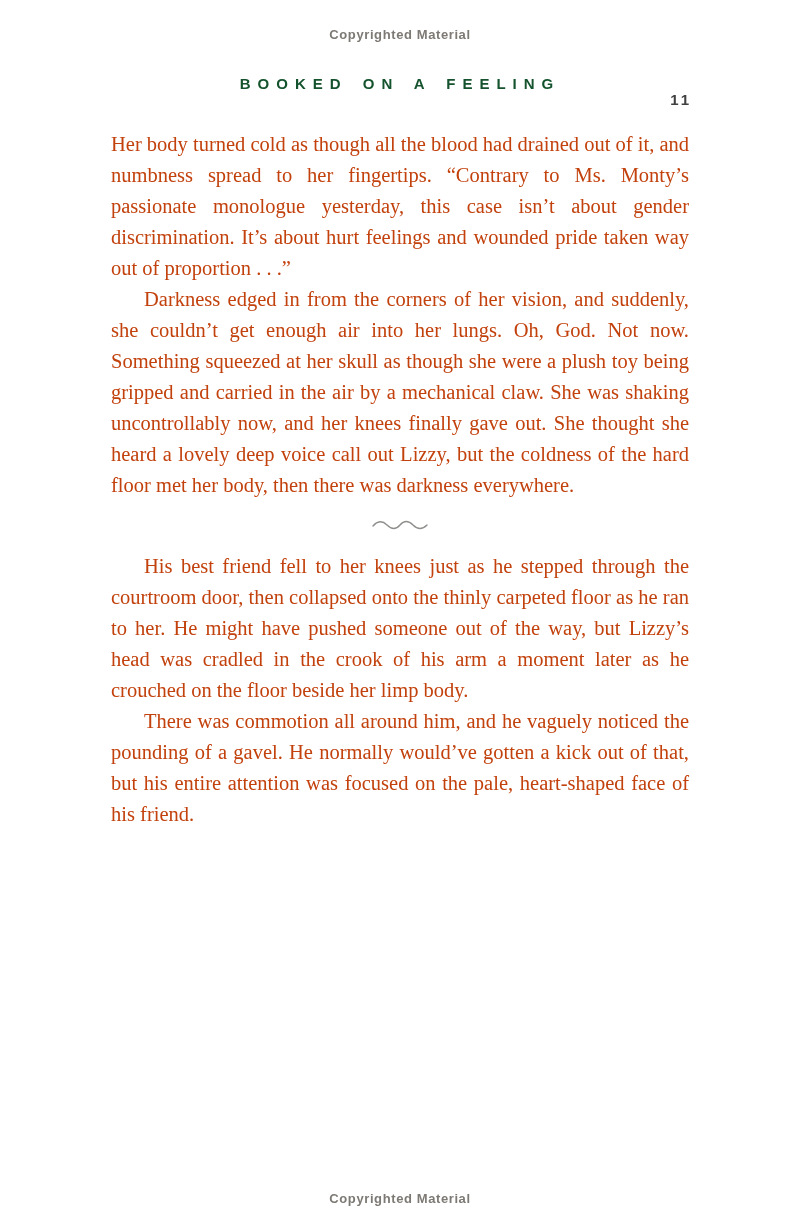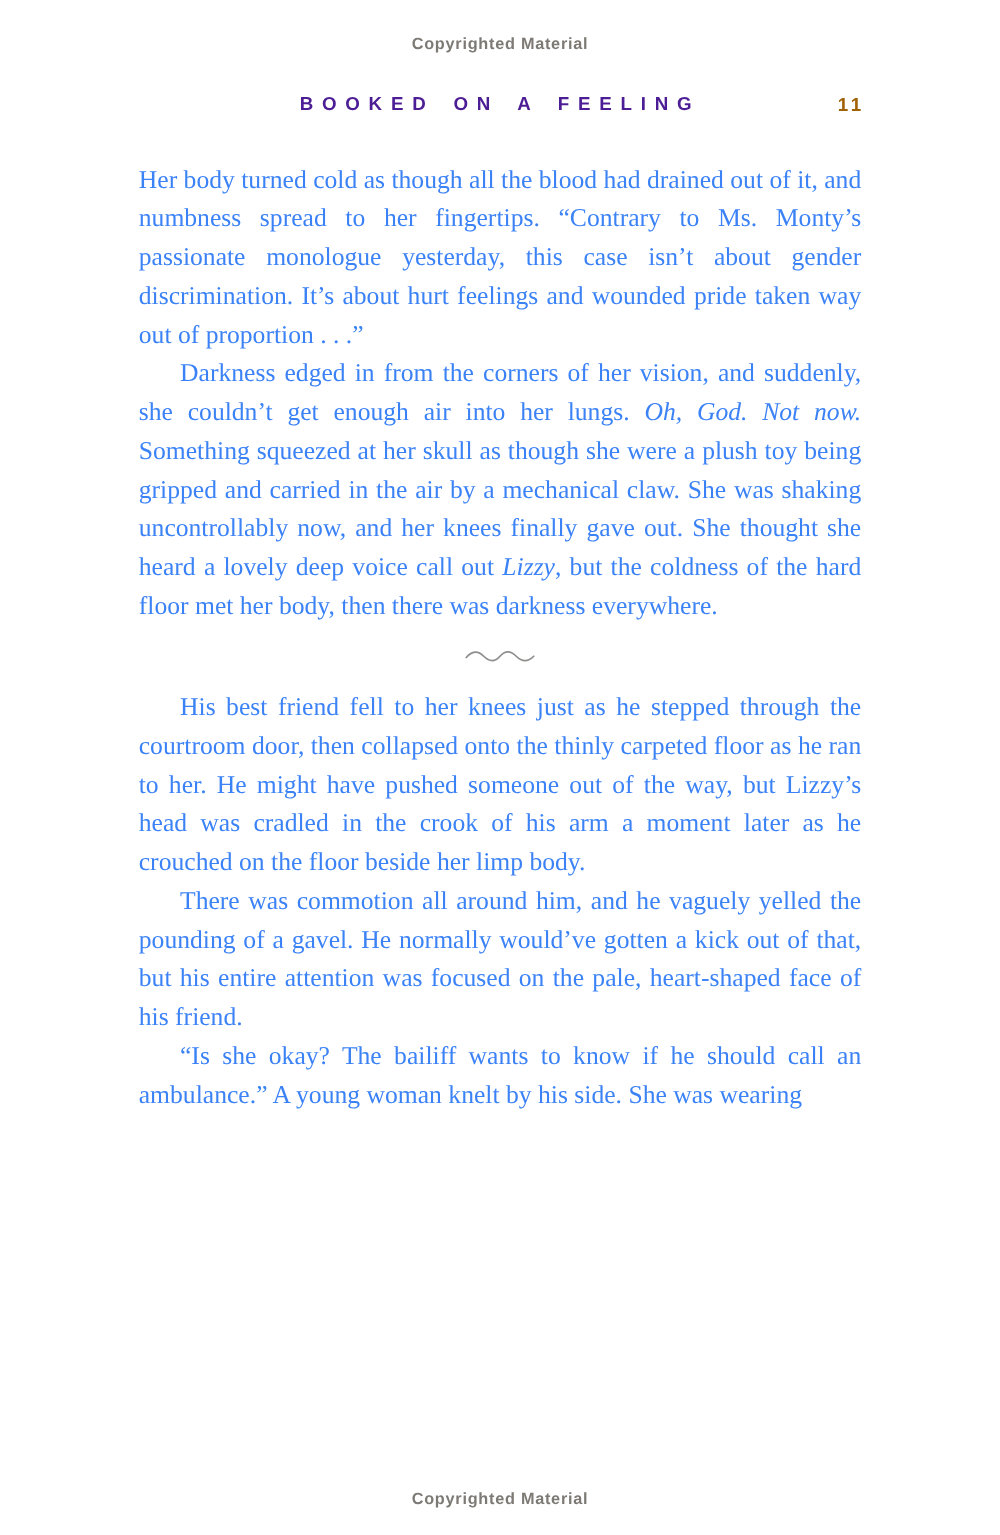--- a/index.html
+++ b/index.html
@@ -31,45 +31,45 @@
     margin: 33px auto 0 auto;
     text-align: center;
     height: 18px;
   }
   .book-title {
     font-family: "Liberation Sans", "DejaVu Sans", sans-serif;
     font-size: 15px;
     font-weight: bold;
     letter-spacing: 7px;
     word-spacing: 4px;
-    color: #4c1d95;
+    color: #14532d;
     white-space: nowrap;
   }
   .page-number {
     position: absolute;
     right: -4px;
-    top: 1px;
+    top: 16px;
     font-family: "Liberation Sans", "DejaVu Sans", sans-serif;
     font-size: 15px;
     font-weight: bold;
     letter-spacing: 3px;
-    color: #a16207;
+    color: #404040;
   }
 
   .content {
     width: 578px;
     margin: 36px auto 0 auto;
-    color: #3b82f6;
+    color: #c2410c;
     font-size: 20.5px;
     line-height: 31px;
     text-align: justify;
   }
   .content p { margin: 0; }
   .content p.indent { text-indent: 33px; }
-  .em { font-style: italic; }
+  .em { }
 
   .scene-break {
     text-align: center;
     margin: 16px 0 18px 0;
     height: 16px;
     line-height: 16px;
   }
 
   .bottom-notice {
     position: absolute;
@@ -104,21 +104,20 @@
       </div>
 
     <div class="scene-break">
       <svg width="58" height="16" viewBox="0 0 58 16" aria-hidden="true">
         <path d="M2 9 Q 9 1, 16 8 T 29 8 T 42 8 T 56 8" fill="none" stroke="#8f8f8d" stroke-width="1.4" stroke-linecap="round"></path>
       </svg>
     </div>
 
     <div>
         <p class="indent"><span>His best friend fell to her knees just as he stepped through the courtroom door, then collapsed onto the thinly carpeted floor as he ran to her. He might have pushed someone out of the way, but Lizzy’s head was cradled in the crook of his arm a moment later as he crouched on the floor beside her limp body.</span></p>
-        <p class="indent"><span>There was commotion all around him, and he vaguely yelled the pounding of a gavel. He normally would’ve gotten a kick out of that, but his entire attention was focused on the pale, heart-shaped face of his friend.</span></p>
-        <p class="indent"><span>“Is she okay? The bailiff wants to know if he should call an ambulance.” A young woman knelt by his side. She was wearing</span></p>
+        <p class="indent"><span>There was commotion all around him, and he vaguely noticed the pounding of a gavel. He normally would’ve gotten a kick out of that, but his entire attention was focused on the pale, heart-shaped face of his friend.</span></p>
       </div>
 
   </div>
 
   <div class="bottom-notice">Copyrighted Material</div>
 
 </div>
 
 </body></html>

